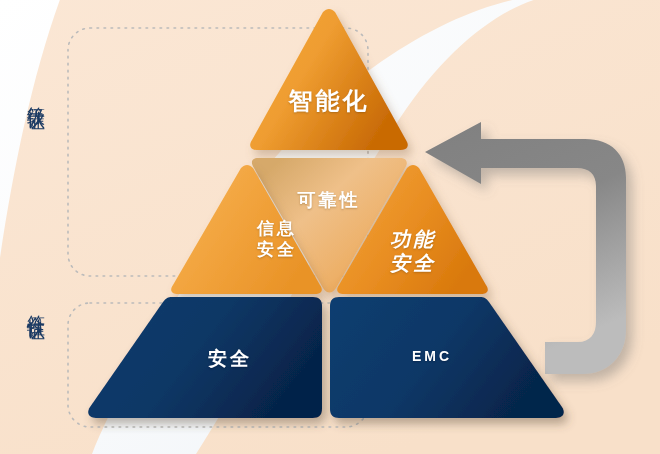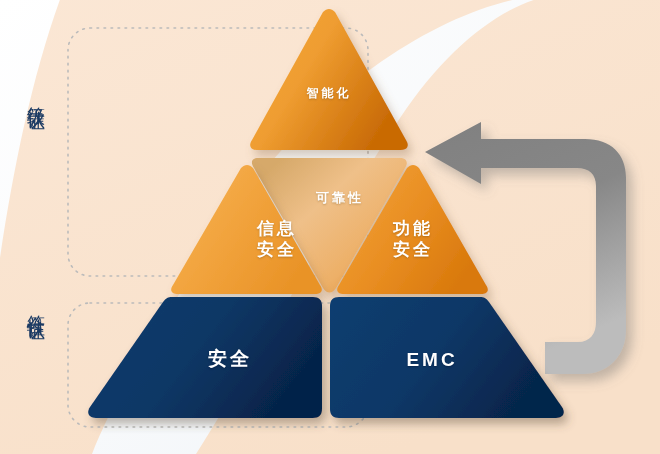--- a/index.html
+++ b/index.html
@@ -44,43 +44,43 @@
     color: #ffffff;
     text-align: center;
     font-weight: bold;
     white-space: pre-line;
     text-shadow: 0 1px 2px rgba(90,60,20,0.35);
     pointer-events: none;
     line-height: 1.22;
   }
   #txt-intelligent {
     left: 249px; top: 86px; width: 160px;
-    font-size: 12px; letter-spacing: 3px;
+    font-size: 24px; letter-spacing: 3px;
   }
   #txt-reliability {
-    left: 264px; top: 190px; width: 152px;
-    font-size: 13px; letter-spacing: 3px;
+    left: 253px; top: 190px; width: 152px;
+    font-size: 18px; letter-spacing: 3px;
     text-shadow: 0 1px 2px rgba(120,85,30,0.40);
   }
   #txt-infosec {
     left: 193px; top: 219px; width: 104px;
     font-size: 17px; letter-spacing: 3px; text-align: right;
   }
   #txt-funcsafe {
-    left: 361px; top: 219px; width: 104px;
-    font-size: 17px; letter-spacing: 3px;
+    left: 361px; top: 227px; width: 104px;
+    font-size: 20px; letter-spacing: 3px; font-style: italic;
   }
   #txt-safety {
     left: 150px; top: 347px; width: 160px;
     font-size: 19px; letter-spacing: 3px;
     text-shadow: 0 1px 2px rgba(0,20,50,0.45);
   }
   #txt-emc {
     left: 352px; top: 348px; width: 160px;
-    font-size: 19px; letter-spacing: 3px;
+    font-size: 14px; letter-spacing: 3px;
     text-shadow: 0 1px 2px rgba(0,20,50,0.45);
   }
 </style>
 </head>
 <body>
 
 <div id="stage">
 
   <svg id="bg-svg" viewBox="0 0 660 454">
     <defs>

